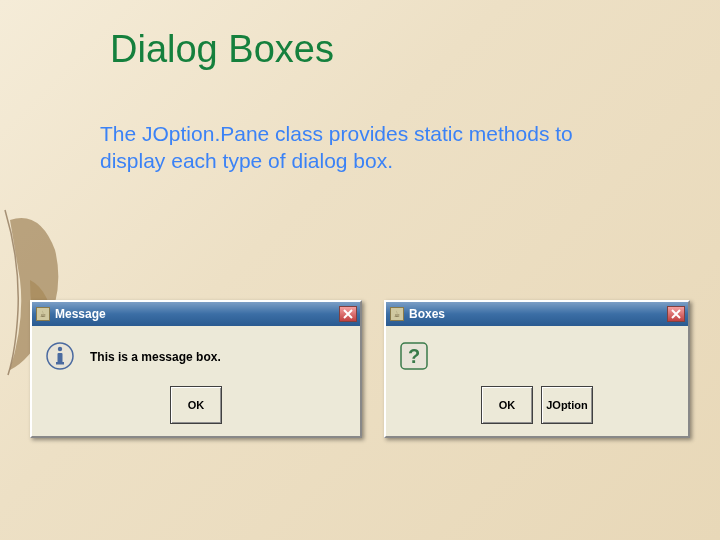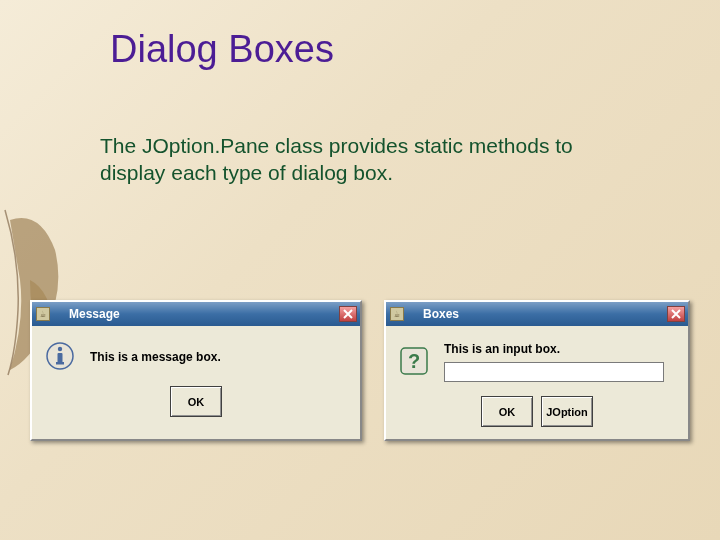--- a/index.html
+++ b/index.html
@@ -18,30 +18,30 @@
     width: 100px;
     height: 180px;
     pointer-events: none;
   }
   .slide-title {
     position: absolute;
     left: 110px;
     top: 28px;
     font-size: 38px;
     font-weight: 400;
-    color: #4c1d95;
+    color: #15803d;
   }
   .slide-body {
     position: absolute;
     left: 100px;
-    top: 132px;
+    top: 120px;
     width: 520px;
     font-size: 21px;
     line-height: 1.3;
-    color: #14532d;
+    color: #3b82f6;
   }
   .dialogs-row {
     position: absolute;
     left: 30px;
     top: 300px;
     width: 660px;
     display: flex;
     gap: 22px;
   }
   .win-dialog {
@@ -68,21 +68,21 @@
     margin-right: 5px;
     background: #d0c8a0;
     border: 1px solid #8a7a4a;
     display: inline-flex;
     align-items: center;
     justify-content: center;
     font-size: 9px;
     color: #4a3a1a;
     font-family: "Courier New", monospace;
   }
-  .tb-title { flex: 1; margin-left: 14px; }
+  .tb-title { flex: 1; }
   .tb-close {
     width: 18px;
     height: 16px;
     background: linear-gradient(180deg, #f5a0a0, #c04040);
     border: 1px solid #804040;
     display: flex;
     align-items: center;
     justify-content: center;
     color: #fff;
     font-size: 11px;
@@ -129,21 +129,21 @@
     padding: 1px 3px;
   }
   .btn-row {
     display: flex;
     gap: 8px;
     justify-content: center;
     margin-top: 4px;
   }
   .win-btn {
     min-width: 52px;
-    height: 31px;
+    height: 38px;
     background: #ece9d8;
     border: 1px solid #404040;
     font-size: 11px;
     font-weight: bold;
     cursor: pointer;
     box-shadow: inset 1px 1px 0 #fff, inset -1px -1px 0 #909090;
   }
   .d1 { width: 332px; }
   .d2 { width: 306px; }
 </style>
@@ -203,24 +203,20 @@
       </span>
     </div>
     <div class="dialog-body">
       <div class="msg-row">
         <span class="icon-box">
           <svg width="30" height="30" viewBox="0 0 30 30">
             <rect x="2" y="2" width="26" height="26" rx="4" fill="#e8e4d8" stroke="#3a7a4a" stroke-width="1.5"></rect>
             <text x="15" y="22" font-size="20" font-weight="bold" fill="#3a7a4a" text-anchor="middle" font-family="Arial">?</text>
           </svg>
         </span>
-        <div class="msg-content">
-          <div class="msg-text">This is an input box.</div>
-          <input class="input-field" type="text" value="" style="">
-        </div>
       </div>
       <div class="btn-row">
         <button class="win-btn">OK</button>
         <button class="win-btn">JOption</button>
       </div>
     </div>
   </div>
 
 </div>
 

